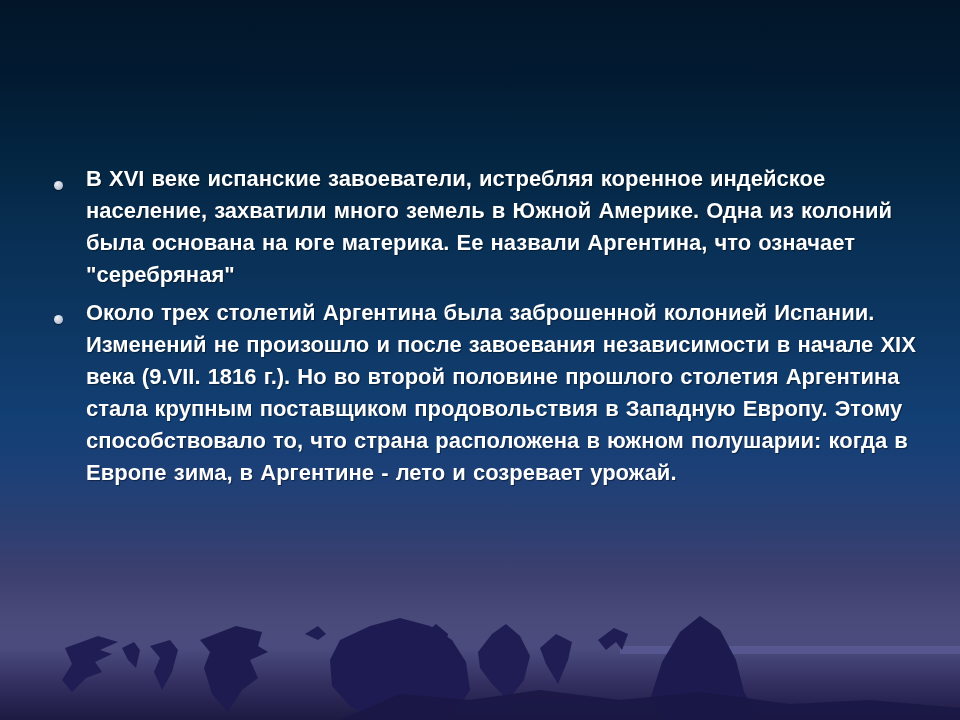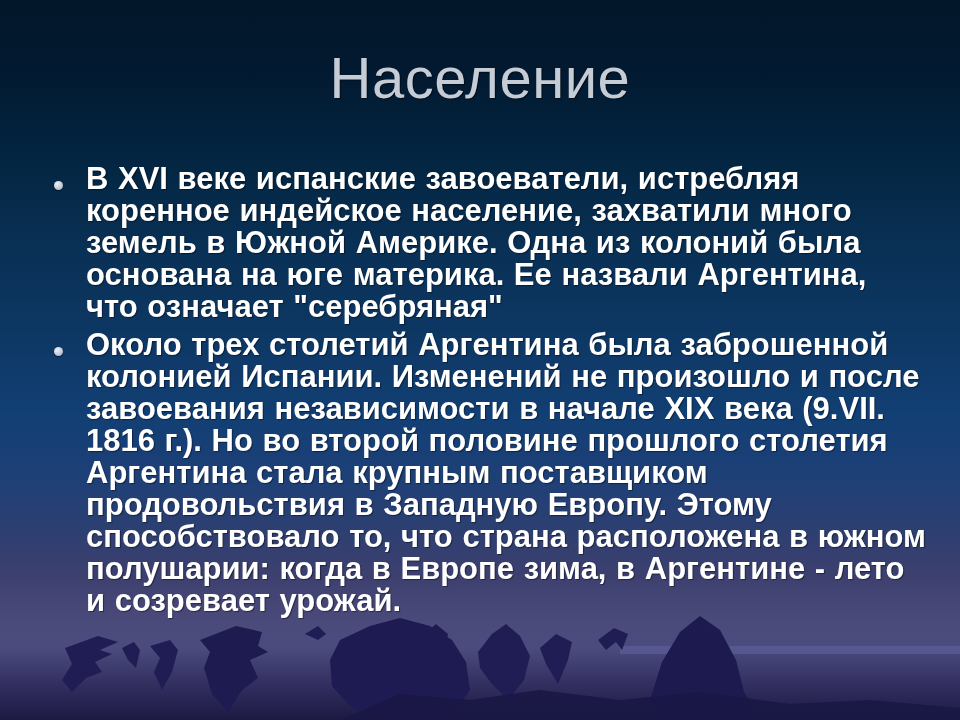--- a/index.html
+++ b/index.html
@@ -77,21 +77,21 @@
     display: inline-block;
     width: 9px;
     height: 9px;
     border-radius: 50%;
     background: radial-gradient(circle at 35% 30%, #eef1f6 0%, #c3ccda 55%, #9aa6bb 100%);
     box-shadow: 0 1px 1px rgba(0,0,0,0.5);
     margin-left: 8px;
   }
   .bullet-text {
     flex: 1 1 auto;
-    font-size: 31px;
+    font-size: 22px;
     line-height: 32px;
     font-weight: bold;
     color: #ffffff;
     text-shadow: 1px 1px 1px rgba(0,0,0,0.45);
     word-spacing: 1px;
   }
 </style>
 </head>
 <body>
 
@@ -171,21 +171,20 @@
 
     <path d="M650,700 L662,662 L680,632 L700,616 L720,630 L736,660 L744,692 L756,712
              L740,720 L668,720 Z" fill="#1c1a4e"></path>
 
     <path d="M0,720 L0,700 L90,694 L180,700 L280,690 L360,698 L440,688 L520,696
              L600,686 L680,694 L760,688 L850,700 L960,692 L960,720 Z" fill="url(#gFoot)" opacity="0.95"></path>
     <path d="M340,720 L400,694 L470,700 L540,690 L620,700 L700,692 L790,704 L870,700
              L960,708 L960,720 Z" fill="#1a1745" opacity="0.9"></path>
   </svg>
 
-  <div id="title">Население</div>
 
   <div id="body">
 
     <div class="bullet-row">
       <div class="bullet-marker">
         <span class="bullet-dot"></span>
       </div>
       <div class="bullet-text">В XVI веке испанские завоеватели, истребляя коренное индейское население, захватили много земель в Южной Америке. Одна из колоний была основана на юге материка. Ее назвали Аргентина, что означает "серебряная"</div>
     </div>
 

